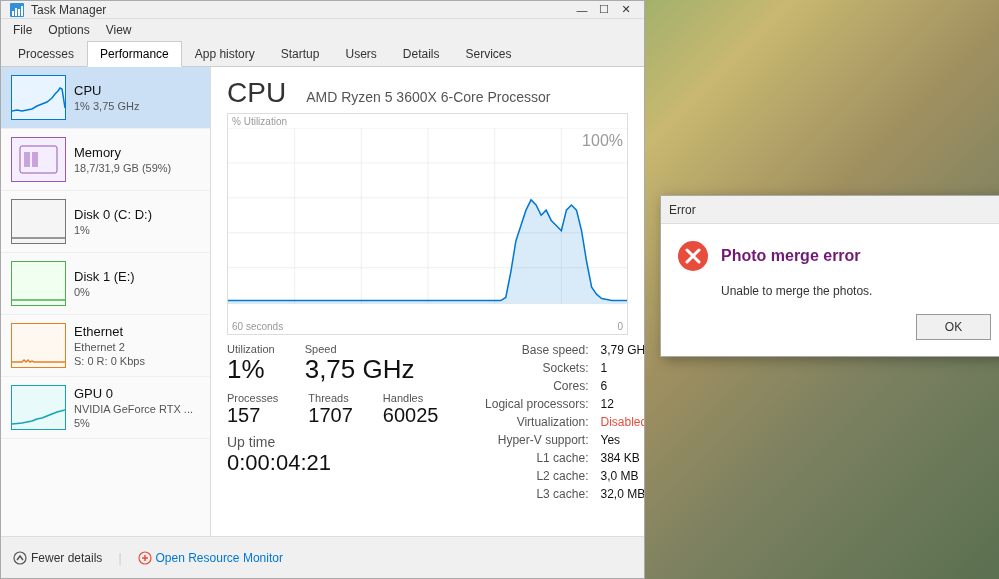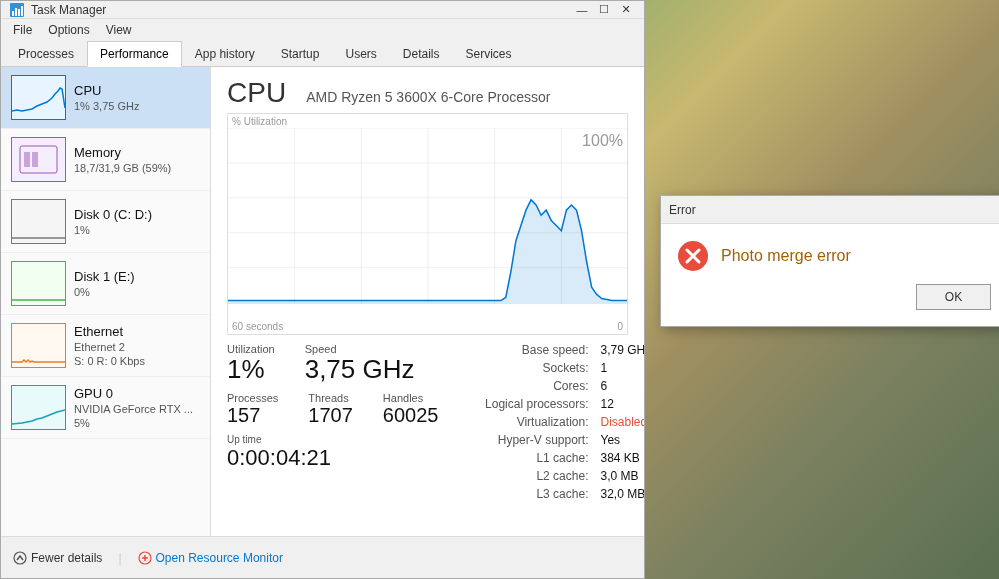--- a/index.html
+++ b/index.html
@@ -219,21 +219,21 @@
     .stat-block { }
     .stat-label { font-size: 11px; color: #555; }
     .stat-value { font-size: 26px; font-weight: 300; color: #111; line-height: 1.1; }
 
     .stats-row2 {
       display: flex;
       gap: 30px;
       margin-bottom: 8px;
     }
 
-    .uptime-label { font-size: 10px; color: #555; }
+    .uptime-label { font-size: 14px; color: #555; }
     .uptime-value { font-size: 22px; font-weight: 300; color: #111; }
     .info-row {
       display: flex;
       gap: 12px;
       margin-bottom: 4px;
       font-size: 12px;
     }
     .info-key { color: #555; width: 130px; text-align: right; }
     .info-val { color: #111; }
     .info-val.disabled { color: #e74c3c; }
@@ -297,22 +297,22 @@
       gap: 12px;
       margin-bottom: 12px;
     }
     .error-icon {
       width: 32px;
       height: 32px;
       flex-shrink: 0;
     }
     .error-title-text {
       font-size: 16px;
-      color: #a16207;
-      font-weight: 400;
+      color: #701a75;
+      font-weight: 700;
     }
     .error-message {
       font-size: 12px;
       color: #333;
       margin-bottom: 16px;
       padding-left: 44px;
     }
     .error-buttons {
       display: flex;
       justify-content: flex-end;
@@ -603,17 +603,18 @@
   <div class="error-body">
     <div class="error-header-row">
 
       <svg class="error-icon" viewBox="0 0 32 32">
         <circle cx="16" cy="16" r="15" fill="#e74c3c"></circle>
         <line x1="10" y1="10" x2="22" y2="22" stroke="white" stroke-width="3" stroke-linecap="round"></line>
         <line x1="22" y1="10" x2="10" y2="22" stroke="white" stroke-width="3" stroke-linecap="round"></line>
       </svg>
       <span class="error-title-text">Photo merge error</span>
     </div>
+    <div class="error-message">Unable to merge the photos.</div>
     <div class="error-buttons">
       <button class="ok-button">OK</button>
     </div>
   </div>
 </div>
 
 </body></html>

